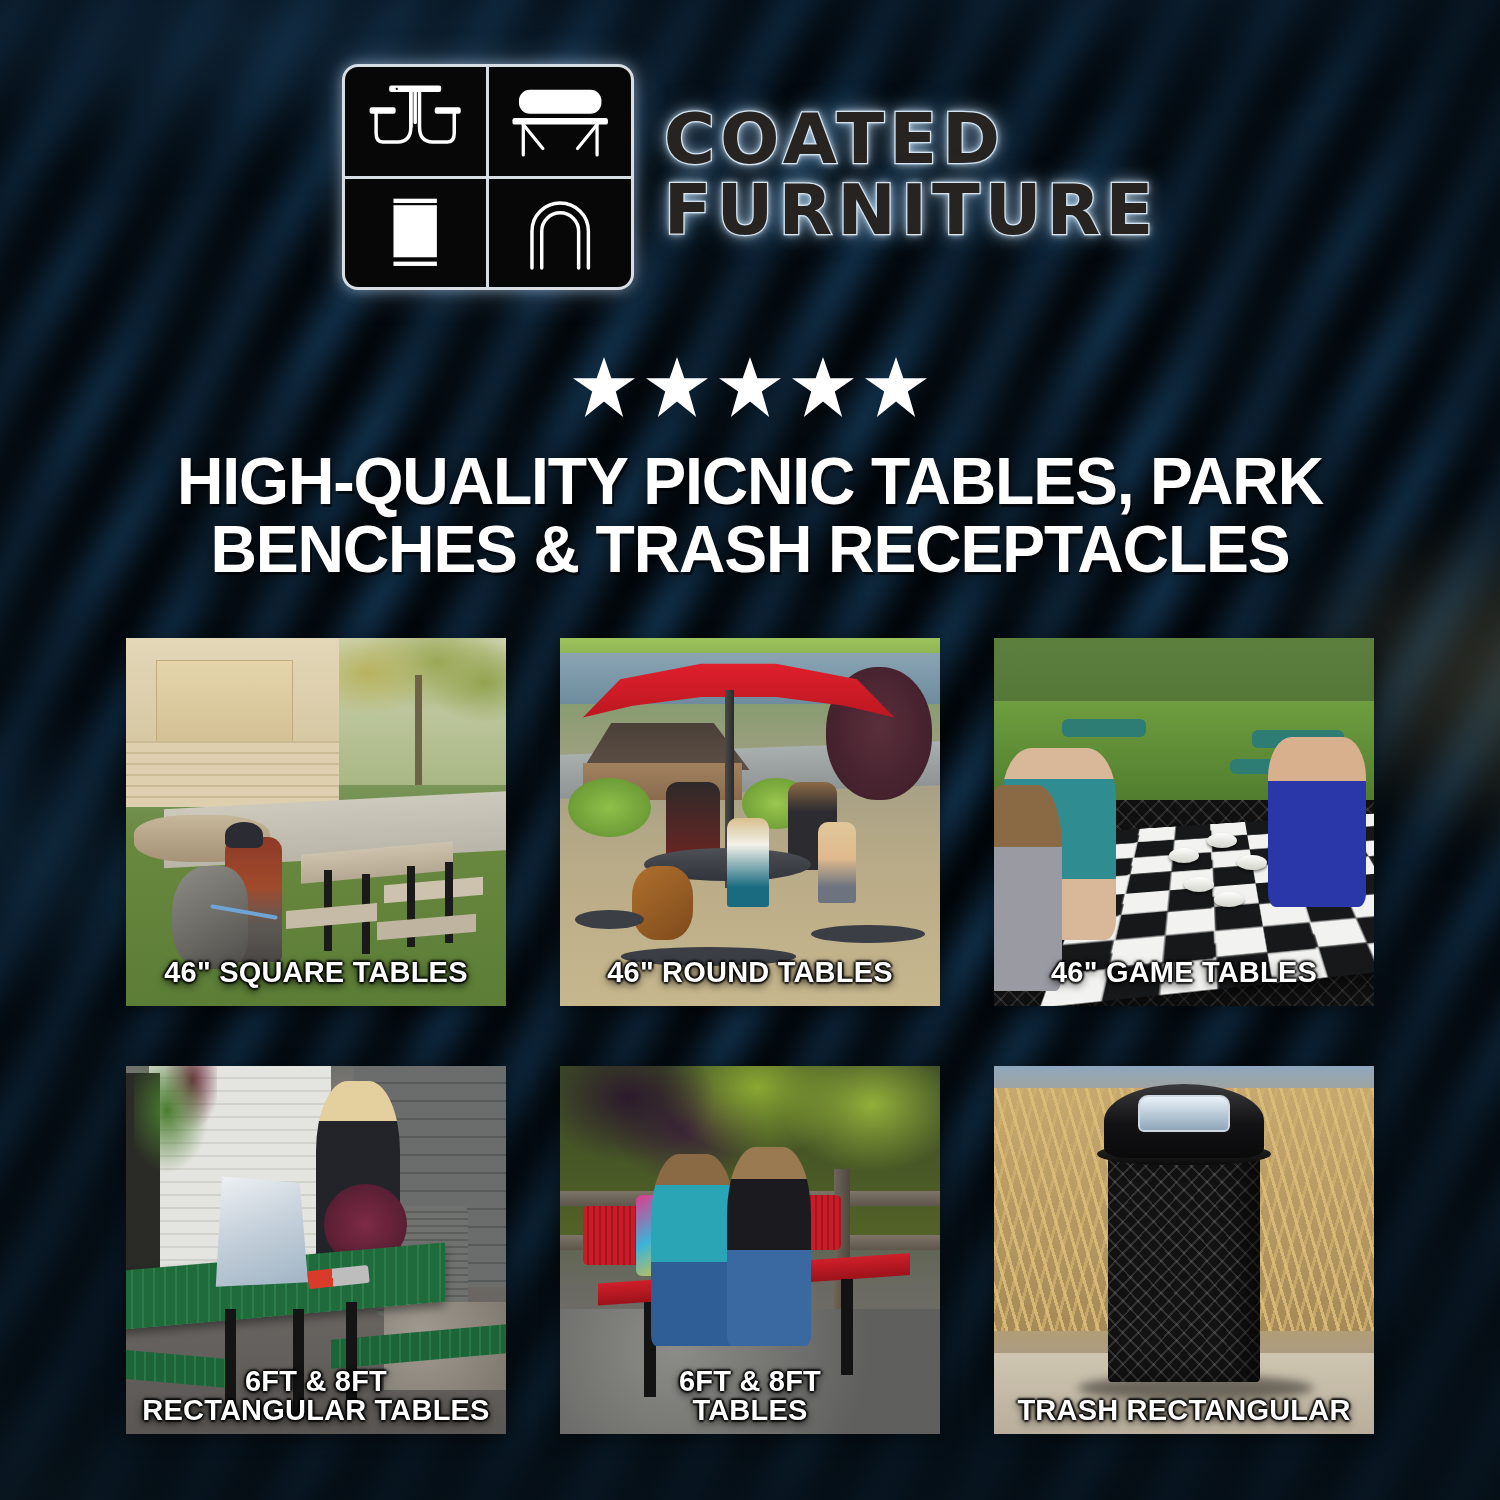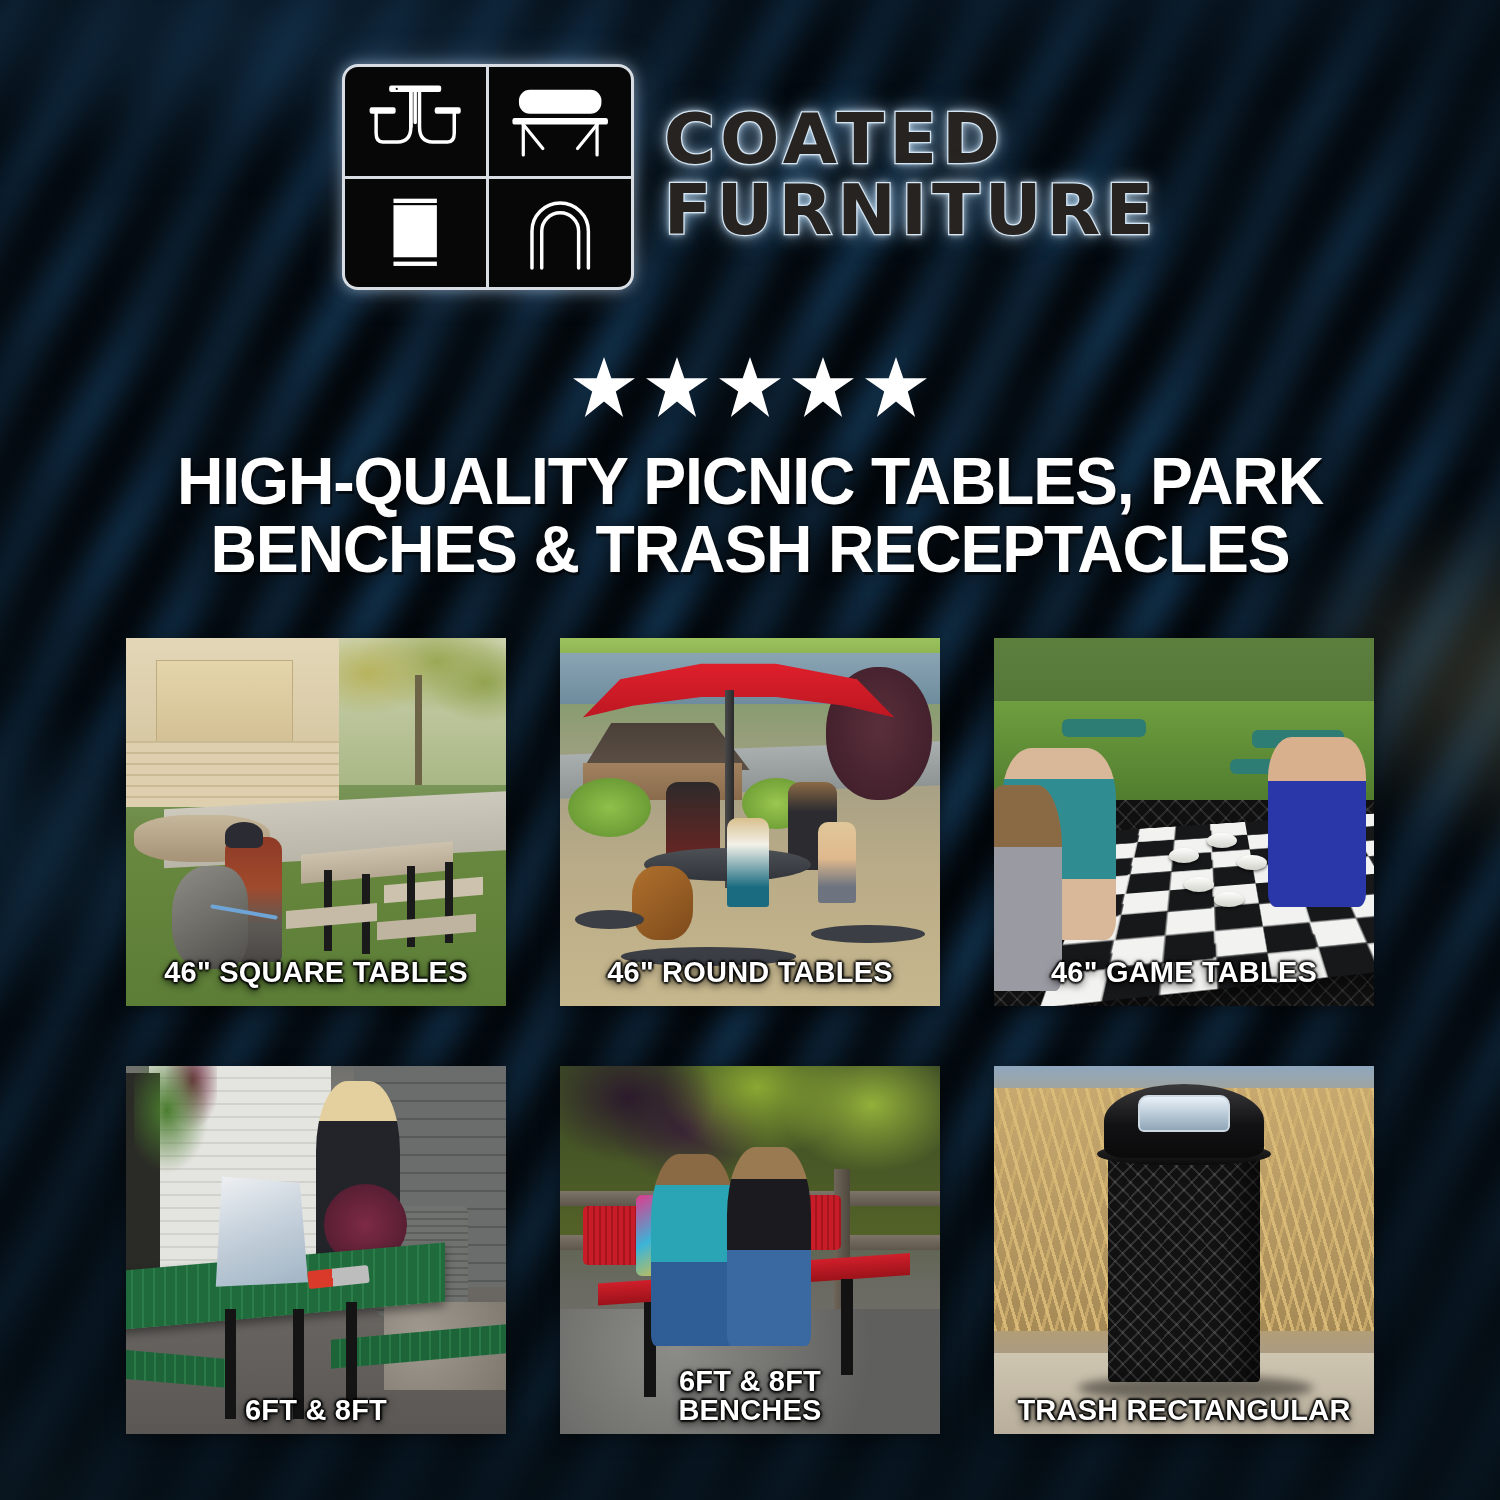--- a/index.html
+++ b/index.html
@@ -558,20 +558,21 @@
           <div class="gtable"></div>
           <div class="soilbag"></div>
           <div class="trowel"></div>
           <div class="gleg" style="left:26%;top:66%;height:30%"></div>
           <div class="gleg" style="left:44%;top:66%;height:30%"></div>
           <div class="gleg" style="left:58%;top:64%;height:30%"></div>
         </div>
       </div>
       <div class="tile-caption">
         <span class="cl">6FT &amp; 8FT</span>
+        <span class="cl">RECTANGULAR TABLES</span>
       </div>
     </div>
 
     <div class="tile two-line">
       <div class="tile-photo">
         <div class="scene sc5">
           <div class="foliage"></div>
           <div class="fence"></div>
             <div class="fence2"></div>
           <div class="post" style="left:72%"></div>
@@ -582,21 +583,21 @@
           <div class="bleg" style="left:22%;top:64%;height:26%"></div>
           <div class="bleg" style="left:74%;top:58%;height:26%"></div>
           <div class="seat1"></div>
           <div class="pack"></div>
           <div class="boy1"></div>
             <div class="boy2"></div>
         </div>
       </div>
       <div class="tile-caption">
         <span class="cl">6FT &amp; 8FT</span>
-        <span class="cl">BENCHES</span>
+        <span class="cl">TABLES</span>
       </div>
     </div>
 
     <div class="tile two-line">
       <div class="tile-photo">
         <div class="scene sc6">
           <div class="grasses"></div>
           <div class="walk"></div>
           <div class="shadow6"></div>
           <div class="can-body"></div>

